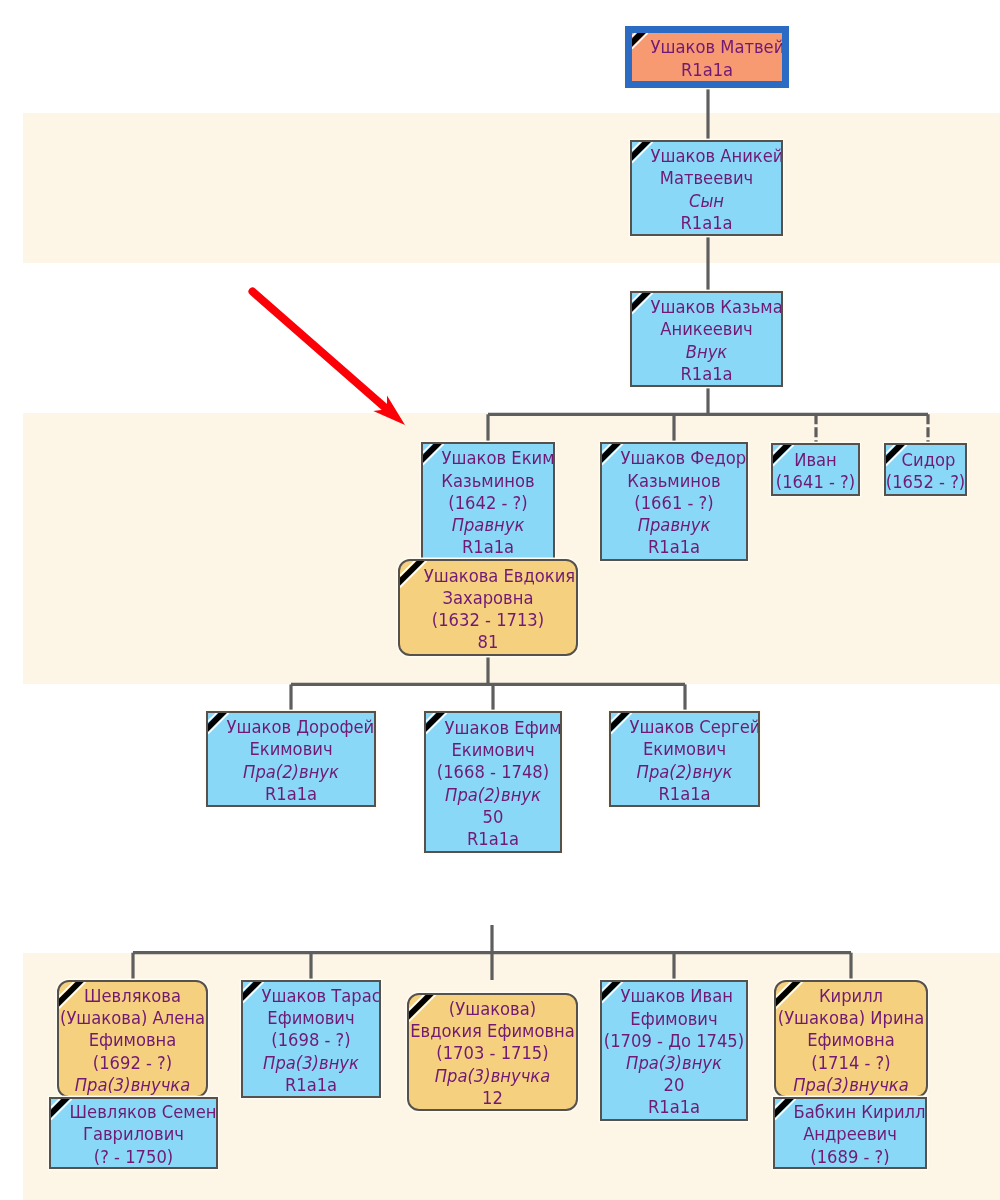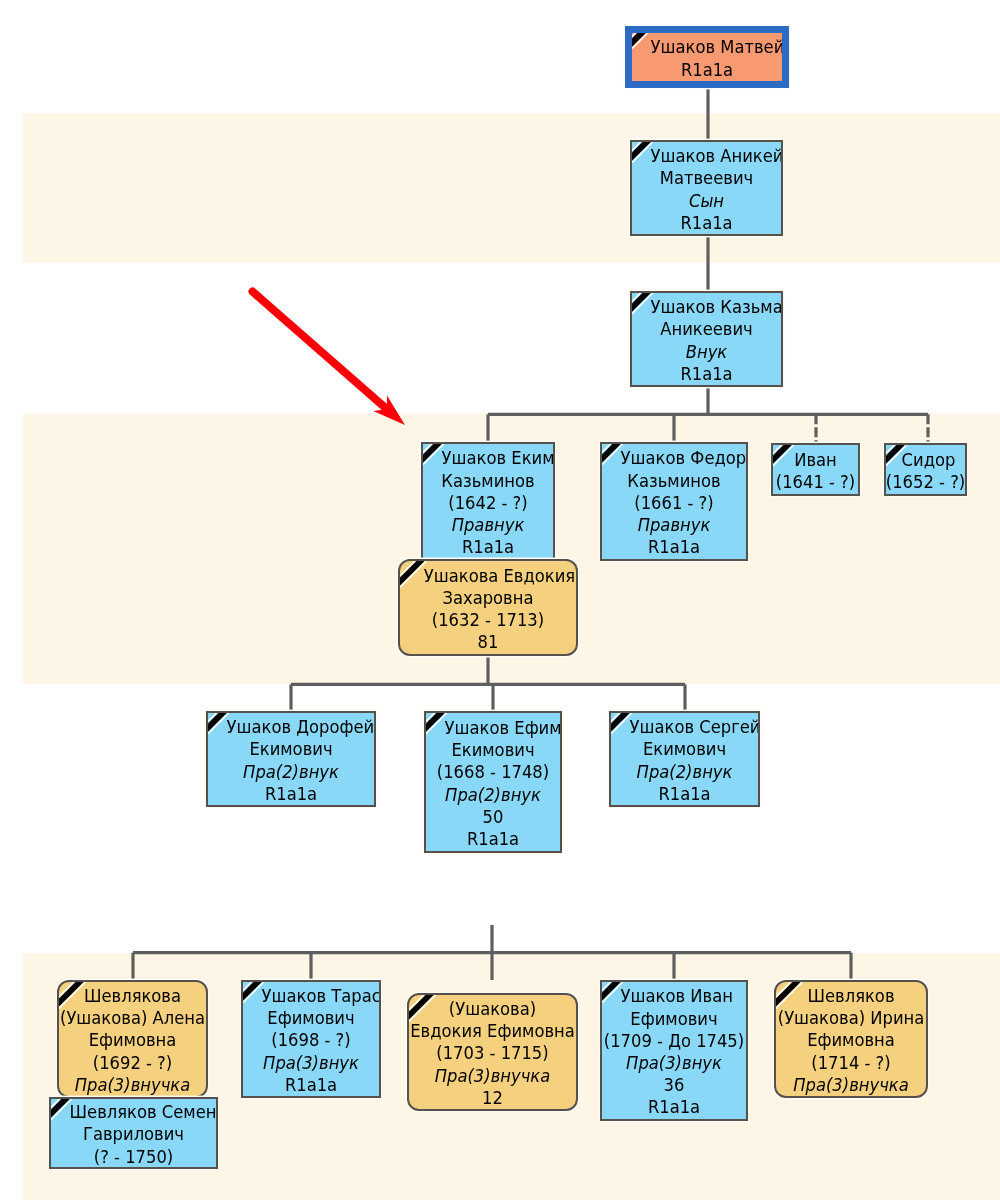--- a/index.html
+++ b/index.html
@@ -3,21 +3,21 @@
 <meta charset="utf-8">
 <title>Ushakov family tree</title>
 <style>
   html,body{margin:0;padding:0;background:#fff;}
   body{width:1000px;height:1200px;overflow:hidden;
        font-family:"DejaVu Sans",sans-serif;font-stretch:condensed;-webkit-font-smoothing:antialiased;}
   #stage{position:relative;width:1000px;height:1200px;background:#fff;transform:translateZ(0);}
   .band{position:absolute;}
   #connectors{position:absolute;left:0;top:0;width:1000px;height:1200px;}
   .node{position:absolute;box-sizing:border-box;padding-top:3px;border:2px solid #57514e;overflow:hidden;box-shadow:0 0 0 1.4px #fffdf3;
-        text-align:center;font-size:18.2px;line-height:22.2px;color:#000000;
+        text-align:center;font-size:18.2px;line-height:22.2px;color:#701a75;
         display:flex;flex-direction:column;justify-content:center;align-items:center;}
   .node.female{border-radius:12px;}
   .node.highlighted{border:7.2px solid #2c6bc4;}
   .line{white-space:nowrap;transform:translateZ(0);}
   
   .line.ital{font-style:italic;}
   .corner{position:absolute;left:0;top:0;width:34px;height:34px;pointer-events:none;}
 </style>
 </head>
 <body>
@@ -215,33 +215,43 @@
           <path d="M16.60 0 L24.60 0 L0 24.60 L0 16.60 Z" fill="#000"></path>
           <line x1="14.70" y1="0" x2="0" y2="14.70" stroke="#fff" stroke-width="1.6"></line>
           <line x1="26.50" y1="0" x2="0" y2="26.50" stroke="#fff" stroke-width="1.6"></line>
         </svg></div>
     </div>
     <div class="node male" style="left: 600px; top: 980px; width: 148px; height: 141px; background: rgb(138, 216, 248);">
       <div class="line first" style="transform: translate(2.76px, 0px) translateZ(0px);">Ушаков Иван</div>
       <div class="line">Ефимович</div>
       <div class="line">(1709 - До 1745)</div>
       <div class="line ital">Пра(3)внук</div>
-      <div class="line">36</div>
+      <div class="line">20</div>
       <div class="line">R1a1a</div>
       <div class="corner"><svg viewBox="0 0 34 34" width="34" height="34">
           <path d="M10.40 0 L18.80 0 L0 18.80 L0 10.40 Z" fill="#000"></path>
           <line x1="8.50" y1="0" x2="0" y2="8.50" stroke="#fff" stroke-width="1.6"></line>
           <line x1="20.70" y1="0" x2="0" y2="20.70" stroke="#fff" stroke-width="1.6"></line>
         </svg></div>
     </div>
     <div class="node female" style="left: 774px; top: 980px; width: 154px; height: 118px; background: rgb(245, 208, 126);">
-      <div class="line first">Шевляков</div>
+      <div class="line first">Кирилл</div>
       <div class="line">(Ушакова) Ирина</div>
       <div class="line">Ефимовна</div>
       <div class="line">(1714 - ?)</div>
       <div class="line ital">Пра(3)внучка</div>
       <div class="corner"><svg viewBox="0 0 34 34" width="34" height="34">
           <path d="M16.60 0 L24.60 0 L0 24.60 L0 16.60 Z" fill="#000"></path>
           <line x1="14.70" y1="0" x2="0" y2="14.70" stroke="#fff" stroke-width="1.6"></line>
           <line x1="26.50" y1="0" x2="0" y2="26.50" stroke="#fff" stroke-width="1.6"></line>
         </svg></div>
     </div>
+    <div class="node male" style="left: 773px; top: 1097px; width: 154px; height: 72px; background: rgb(138, 216, 248);">
+      <div class="line first" style="transform: translate(9.58px, 0px) translateZ(0px);">Бабкин Кирилл</div>
+      <div class="line">Андреевич</div>
+      <div class="line">(1689 - ?)</div>
+      <div class="corner"><svg viewBox="0 0 34 34" width="34" height="34">
+          <path d="M10.40 0 L18.80 0 L0 18.80 L0 10.40 Z" fill="#000"></path>
+          <line x1="8.50" y1="0" x2="0" y2="8.50" stroke="#fff" stroke-width="1.6"></line>
+          <line x1="20.70" y1="0" x2="0" y2="20.70" stroke="#fff" stroke-width="1.6"></line>
+        </svg></div>
+    </div>
   </div>
 
 </body></html>

